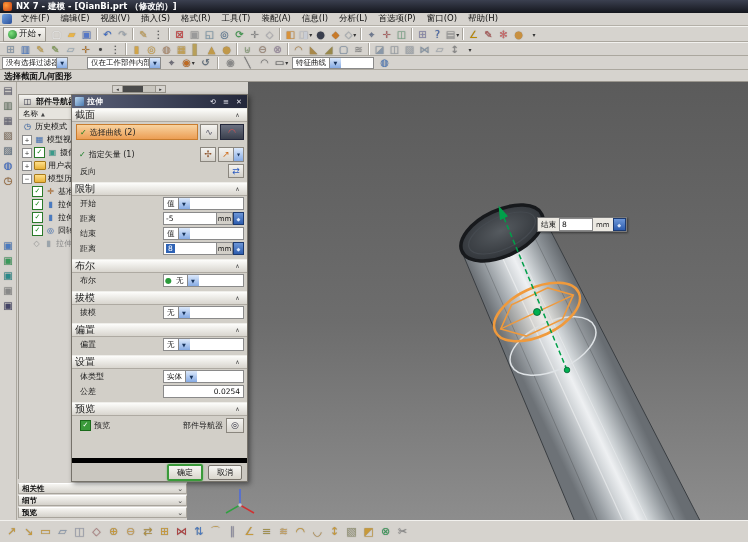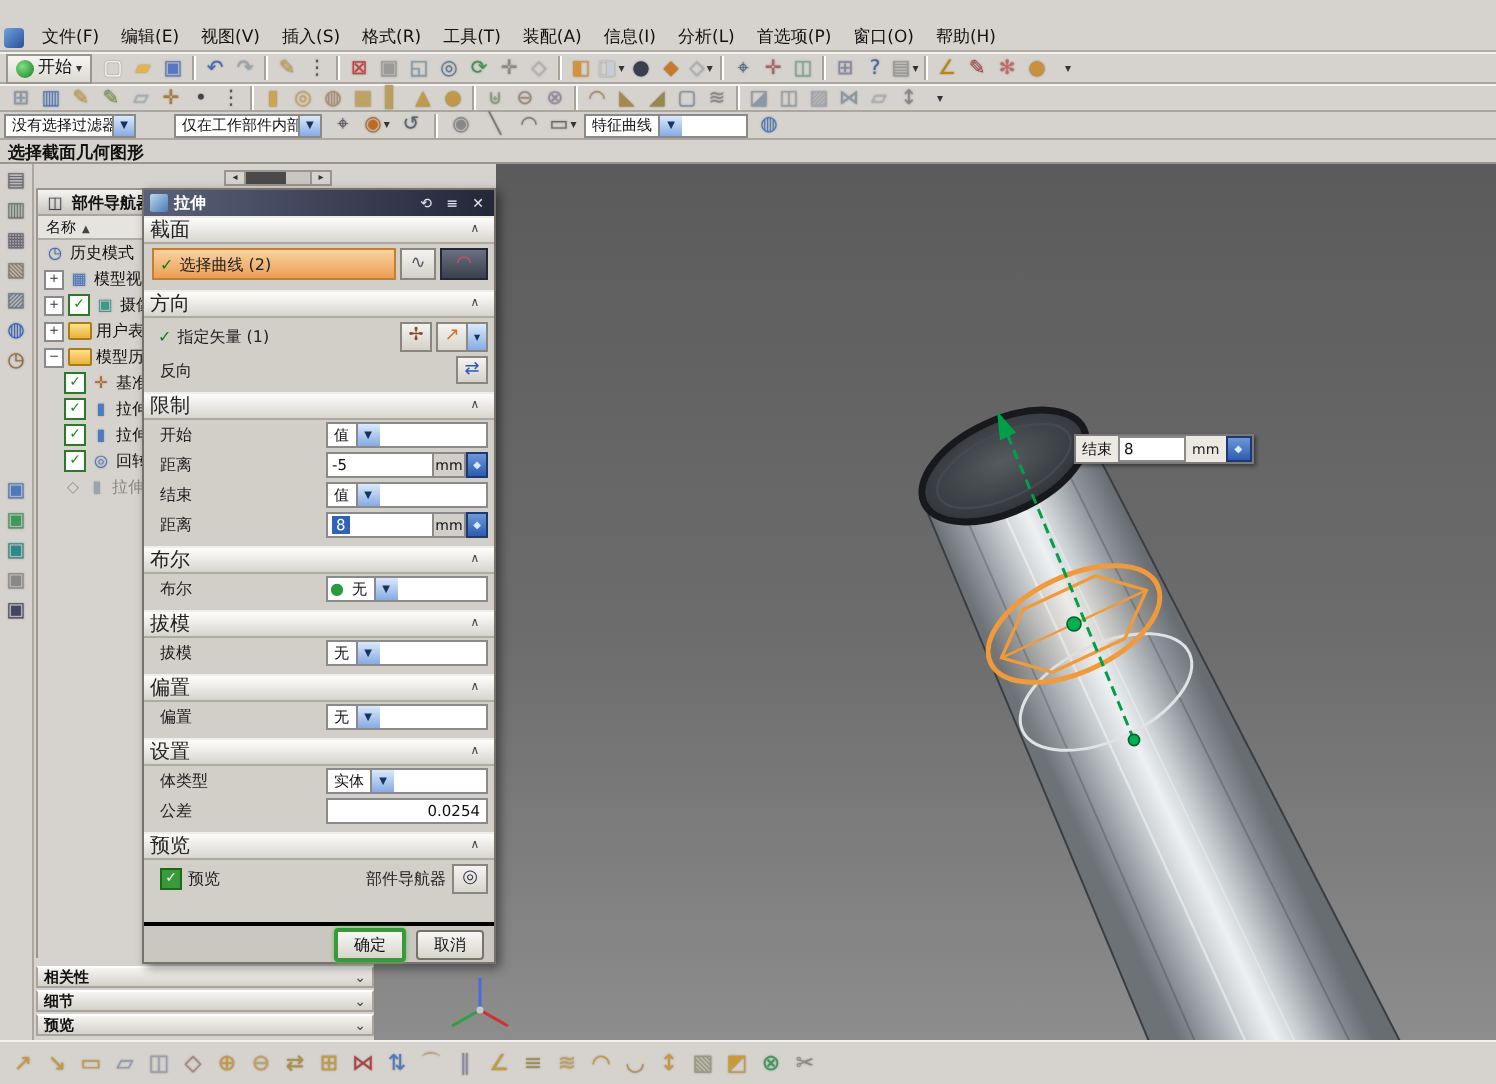--- a/index.html
+++ b/index.html
@@ -94,35 +94,39 @@
   .vec-group .vd::after{content:"▼";font-size:4px;color:#17335c;}
   .ctrl{width:81px;display:flex;flex:0 0 auto;}
   .ctrl .combo{width:100%;height:13px;}
   .vbox{height:13px;background:#fff;border:1px solid #8a8a8a;font-size:7.5px;display:flex;align-items:center;padding-left:2px;box-sizing:border-box;}
   .vbox .hl{background:#2f63b5;color:#fff;padding:0 2px;}
   .unit{width:16px;height:13px;background:#d2cfc8;border:1px solid #8a8a8a;border-left:none;font-size:7px;display:flex;align-items:center;justify-content:center;box-sizing:border-box;}
   .spin{width:11px;height:13px;background:linear-gradient(#6d97d8,#2d5cae);border:1px solid #1c3a70;box-sizing:border-box;display:flex;align-items:center;justify-content:center;flex:0 0 auto;}
   .spin::after{content:"◆";font-size:5px;color:#dce8fa;}
   .boolico{width:9px;text-align:center;color:#2a9a3a;font-size:8px;}
   .gap3{height:3px;flex:0 0 auto;}
-  .dlg-btnrow{height:18px;background:#cac7c0;border-top:2px solid #000000;display:flex;align-items:center;justify-content:flex-end;gap:5px;padding-right:5px;flex:0 0 auto;}
+  .dlg-btnrow{height:18px;background:#cac7c0;border-top:5px solid #000000;display:flex;align-items:center;justify-content:flex-end;gap:5px;padding-right:5px;flex:0 0 auto;}
   .btn{height:13px;border:1px solid #77736b;background:linear-gradient(#f8f7f4,#d8d5cc);font-size:8px;display:flex;align-items:center;padding:0 8px;border-radius:2px;}
   .btn.ok{border:2px solid #3a9a3a;box-shadow:0 0 2px #6ac06a;}
   .magbtn{width:16px;height:13px;border:1px solid #8a867e;background:linear-gradient(#f4f3f0,#d8d5ce);display:flex;align-items:center;justify-content:center;font-size:9px;color:#334;}
   .pchk{width:9px;height:9px;background:#3a9a3a;border:1px solid #1a6a1a;color:#fff;font-size:7px;line-height:8px;text-align:center;}
   .pchk::after{content:"✓";}
   
   .bottombar{position:absolute;left:0;top:520px;width:748px;height:22px;background:#d6d3ce;border-top:1px solid #f2f1ee;display:flex;align-items:center;gap:2px;padding-left:4px;box-sizing:border-box;}
   .bottombar .icon{width:15px;height:15px;font-size:11px;}
 </style>
 </head>
 <body>
 
 <div class="screen">
 
+  <div class="titlebar">
+    <span class="logo"></span>
+    <span class="ttl">NX 7 - 建模 - [QianBi.prt （修改的）]</span>
+  </div>
 
   <div class="menubar">
     <span class="appico"></span>
   <span class="menu-item">文件(F)</span>
       <span class="menu-item">编辑(E)</span>
       <span class="menu-item">视图(V)</span>
       <span class="menu-item">插入(S)</span>
       <span class="menu-item">格式(R)</span>
       <span class="menu-item">工具(T)</span>
       <span class="menu-item">装配(A)</span>
@@ -425,24 +429,20 @@
     <div class="d-row sel-curve">
       <span class="orange-bar">
         <span class="gchk">✓</span>
         <span class="bar-txt">选择曲线 (2)</span>
       </span>
       <span class="sqbtn" style="color:#556">∿</span>
       <span class="sqbtn active" style="width:24px;color:#e05050">◠</span>
     </div>
 
     <div class="gap3"></div>
-    <div class="g-hd">
-      <span class="g-lbl">方向</span>
-      <span class="g-ar"></span>
-    </div>
     <div class="d-row" style="height:18px;gap:2px;padding-left:4px;">
       <span class="graybar">
         <span class="gchk">✓</span>
         <span class="bar-txt">指定矢量 (1)</span>
       </span>
       <span class="sqbtn" style="width:16px;height:15px;color:#884a20">✢</span>
       <span class="vec-group">
         <span class="vg">↗</span>
         <span class="vd"></span>
       </span>

